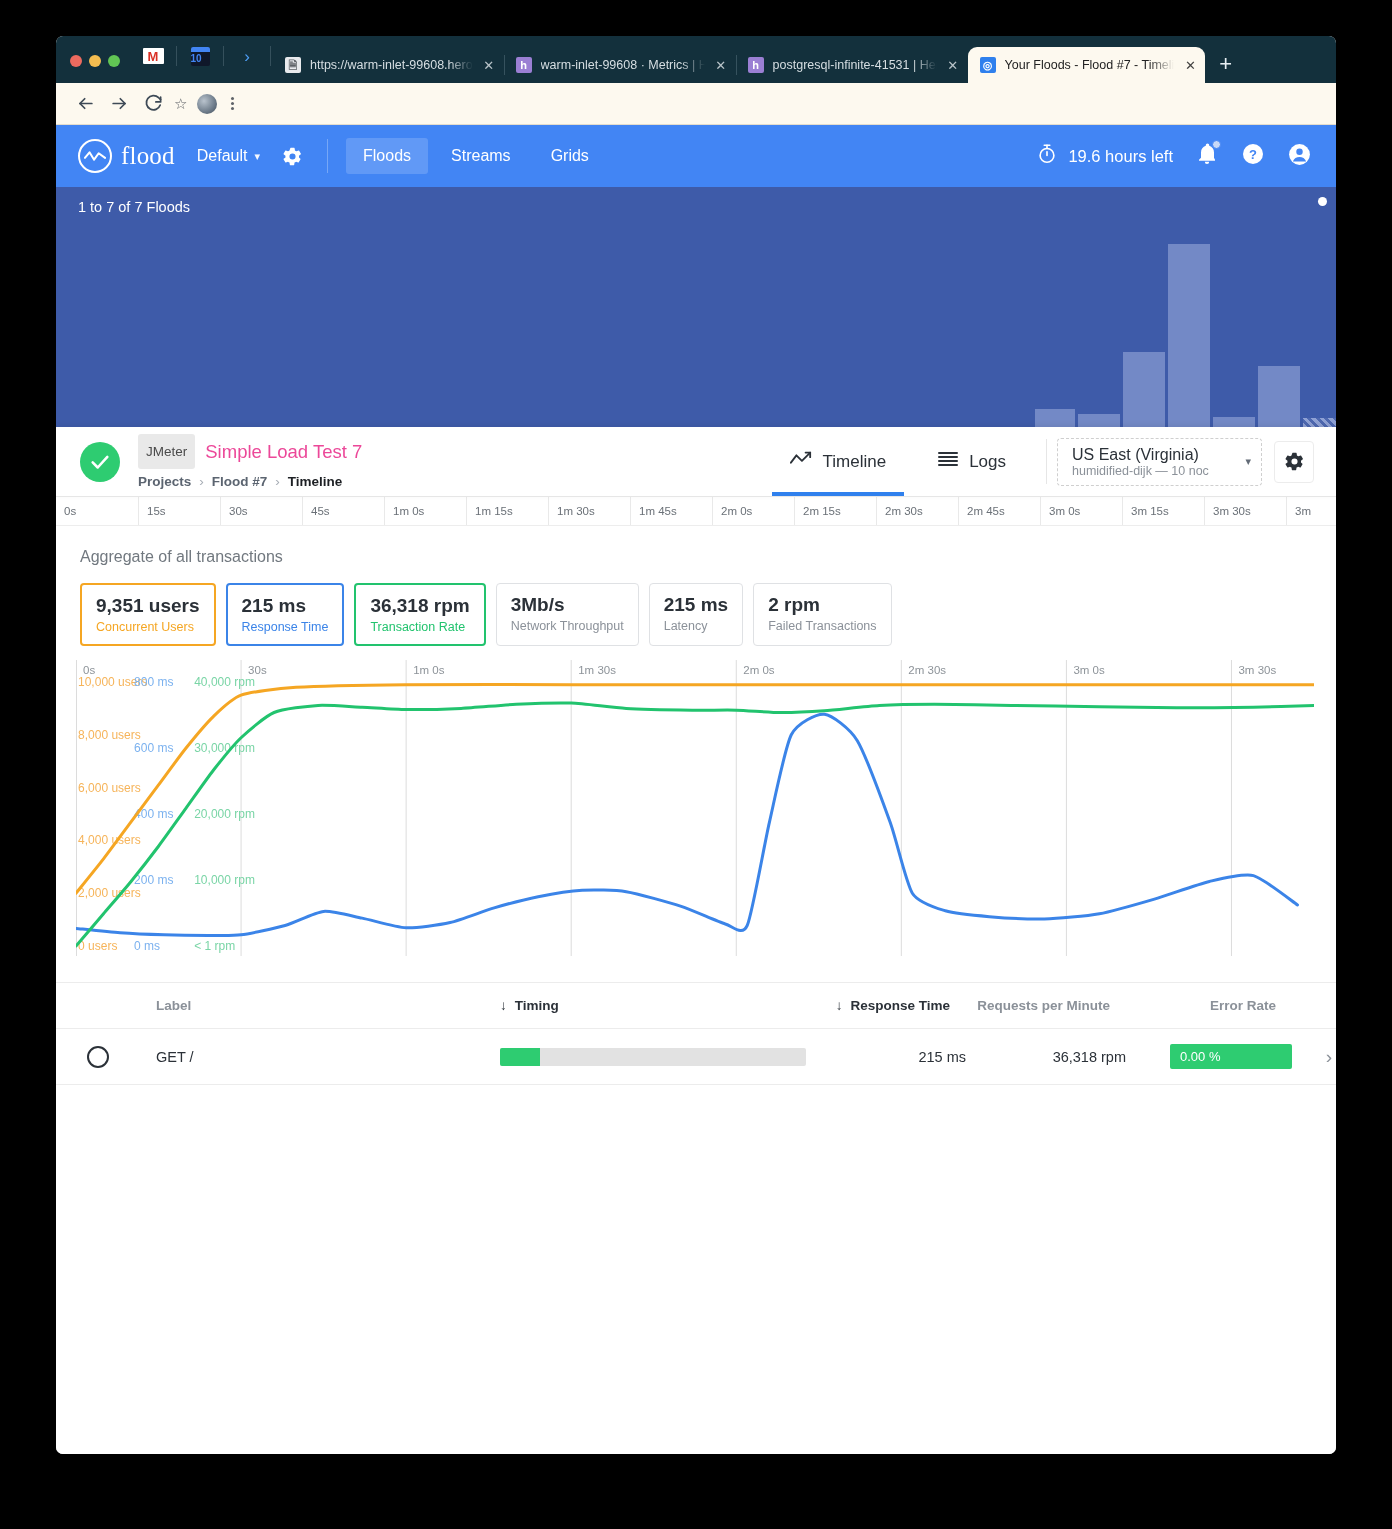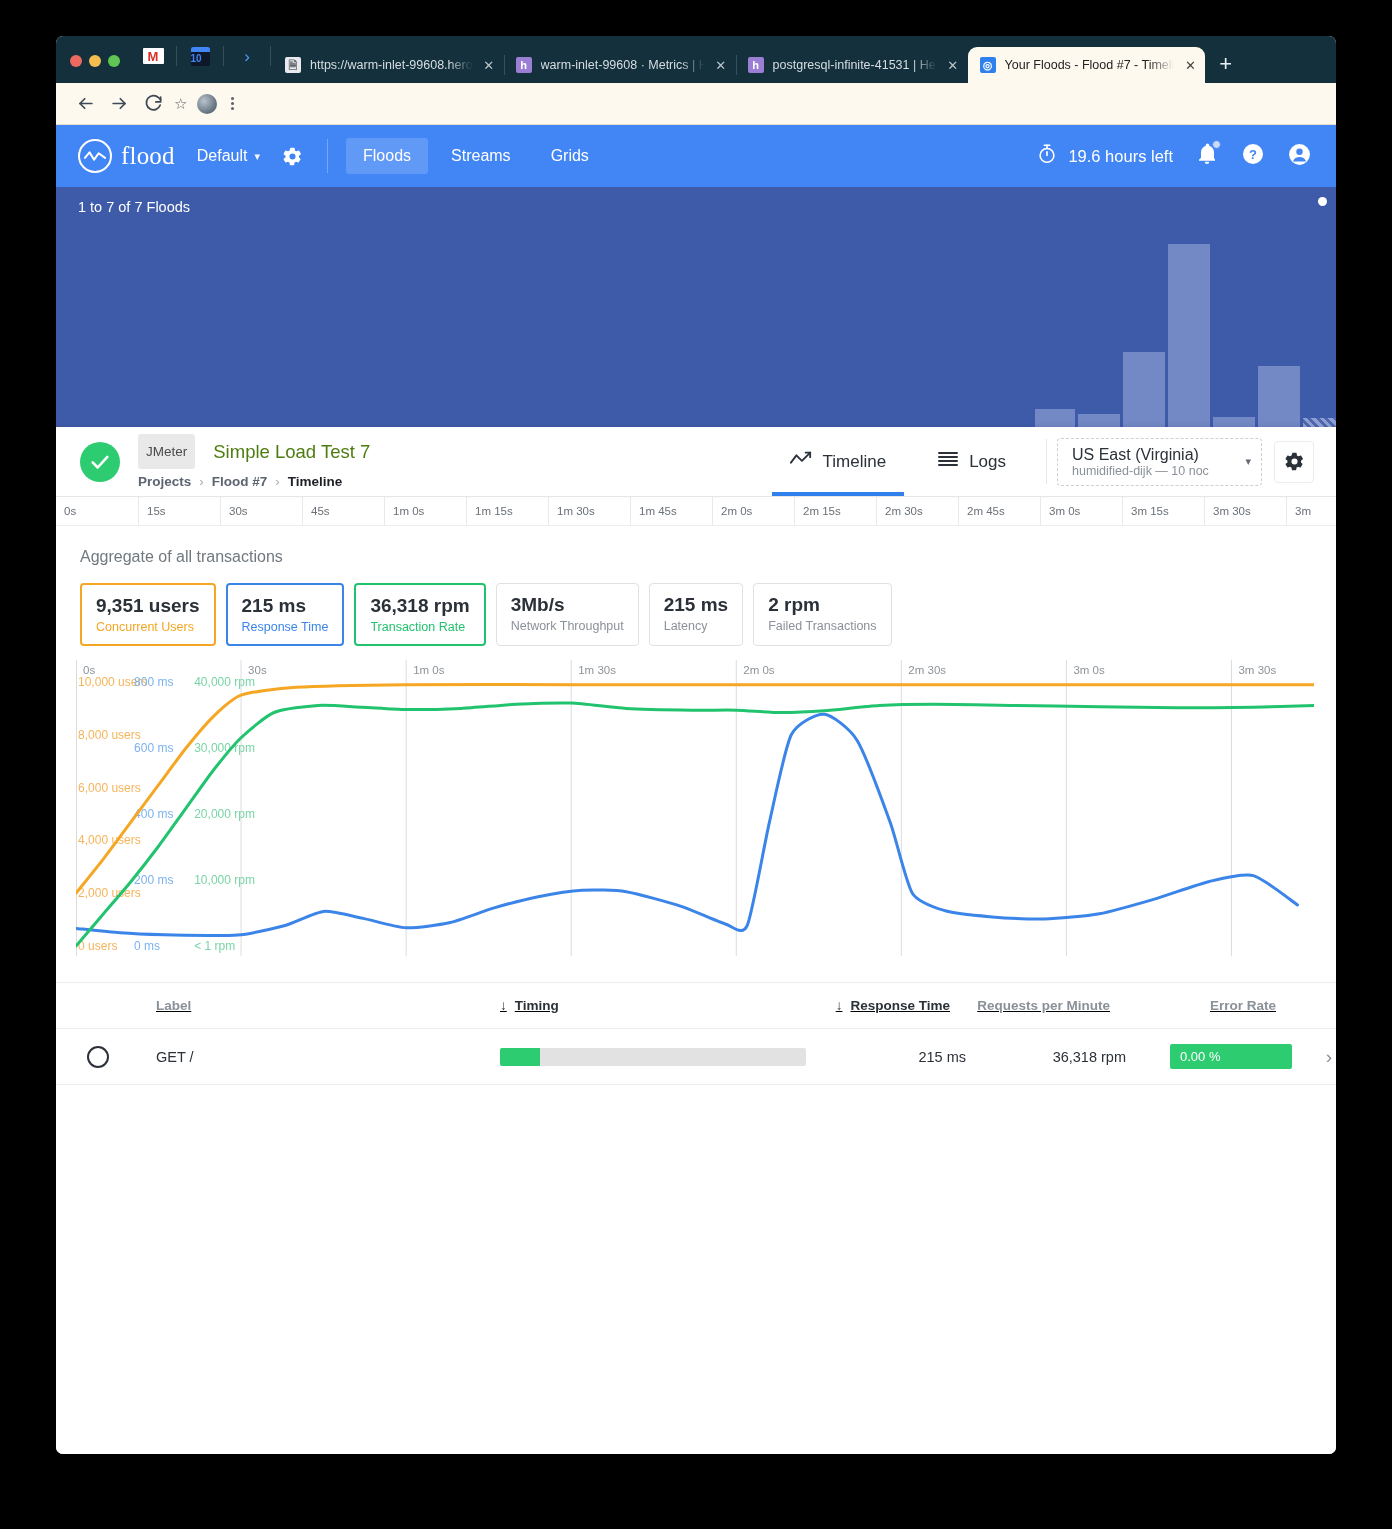--- a/index.html
+++ b/index.html
@@ -169,21 +169,21 @@
   .status-circle {
     width: 40px; height: 40px; border-radius:50%; background:#2ecc71;
     display:flex; align-items:center; justify-content:center; flex:0 0 40px;
   }
   .fhead-txt { margin-left: 18px; }
   .fhead-row1 { display:flex; align-items:center; gap: 10px; }
   .chip {
     background:#e9e9e9; color:#4a4a4a; font-size: 13.5px;
     padding: 10px 8px; border-radius: 3px;
   }
-  .test-name { color:#4d7c0f; font-size: 18.5px; margin-left: 8px; }
+  .test-name { color:#ec4899; font-size: 18.5px; }
   .crumbs { display:flex; align-items:center; gap:8px; margin-top:5px; font-size: 13.5px; color:#5b6470; font-weight:bold; }
   .crumbs .sep { color:#a7adb5; font-weight:normal; }
   .crumbs .cur { color:#1d2024; }
   .fhead-tabs { margin-left:auto; display:flex; align-items:stretch; height:100%; }
   .ftab {
     display:flex; align-items:center; gap:11px;
     padding: 0 26px; font-size: 17px; color:#2b3138; position:relative;
   }
   .ftab.active::after {
     content:""; position:absolute; left:8px; right:8px; bottom:0; height:4px; background:#2f80ed;
@@ -229,21 +229,21 @@
   .chartwrap { position:relative; margin: 14px 22px 0 20px; height: 318px; }
   .chartwrap svg { display:block; width:100%; height:100%; }
   .gridlabel { font: 11.5px "Liberation Sans", sans-serif; fill:#8d9399; }
   .ylab-users { font: 12px "Liberation Sans", sans-serif; fill:#f6b45a; }
   .ylab-rt    { font: 12px "Liberation Sans", sans-serif; fill:#7cb2ef; }
   .ylab-tr    { font: 12px "Liberation Sans", sans-serif; fill:#7ad5a6; }
 
   
   .tbl { margin-top: 4px; border-top:1px solid #ececec; }
   .thead, .trow { display:flex; align-items:center; }
-  .thead { height: 46px; border-bottom:1px solid #ececec;text-decoration:underline; }
+  .thead { height: 46px; border-bottom:1px solid #ececec; }
   .trow  { height: 56px; border-bottom:1px solid #ececec; }
   .c-sel   { flex:0 0 84px; display:flex; justify-content:center; }
   .c-label { flex:0 0 360px; padding-left: 16px; }
   .c-timing{ flex:1 1 auto; display:flex; align-items:center; }
   .c-rt    { flex:0 0 160px; text-align:right; }
   .c-rpm   { flex:0 0 160px; text-align:right; }
   .c-err   { flex:0 0 180px; display:flex; justify-content:flex-end; padding-right: 14px;}
   .c-arrow { flex:0 0 46px; text-align:center; }
   .th { font-size:13.5px; color:#8b9199; font-weight:bold; }
   .th.sorted { color:#2b3138; }

